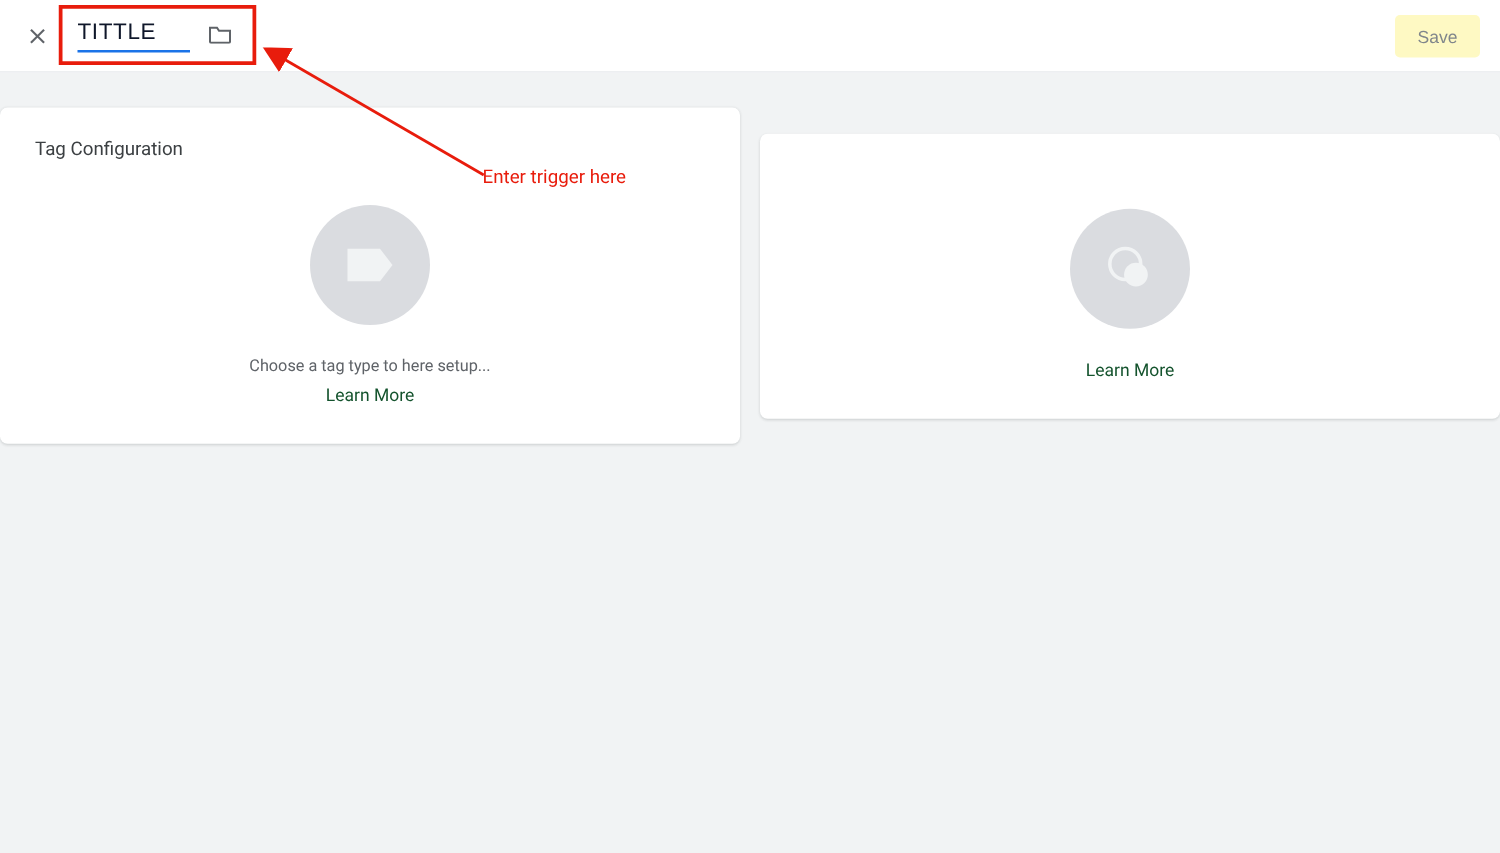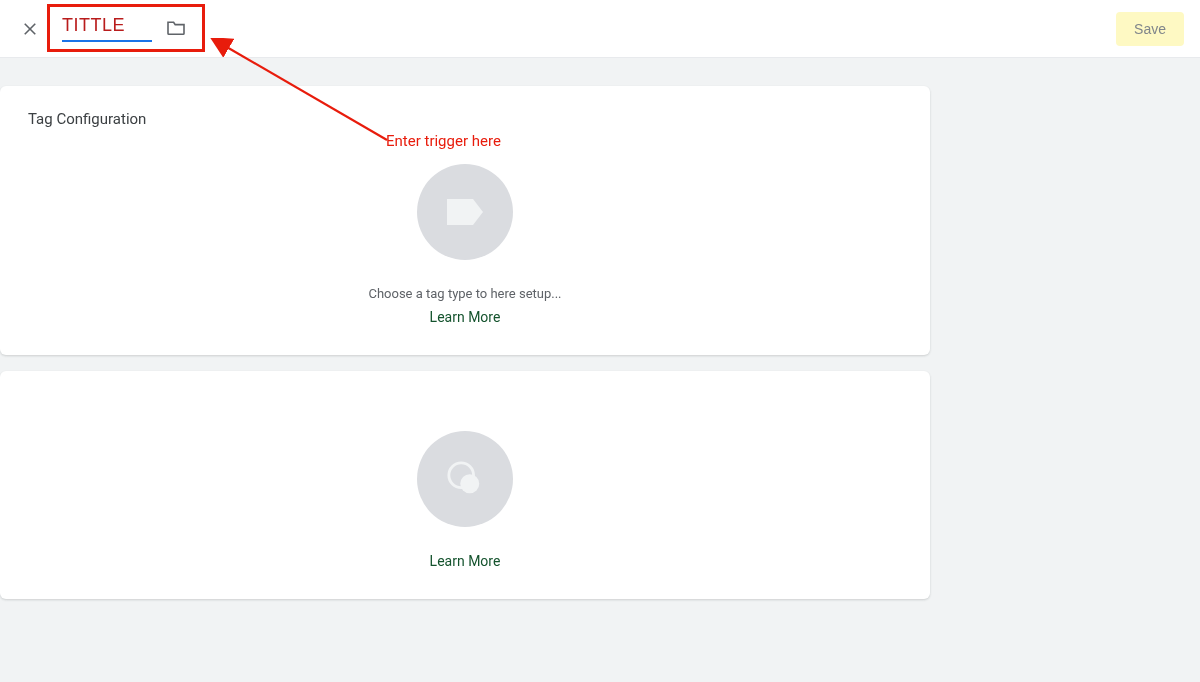--- a/index.html
+++ b/index.html
@@ -33,21 +33,21 @@
   .title-wrap {
     display: flex;
     align-items: center;
     gap: 14px;
     position: relative;
   }
   .title-input {
     border: none;
     outline: none;
     font-size: 18px;
-    color: #b91c1c;
+    color: #0f172a;
     letter-spacing: 0.5px;
     width: 90px;
     padding-bottom: 4px;
     border-bottom: 2px solid #1a73e8;
     background: transparent;
   }
   .folder-icon {
     color: #5f6368;
     cursor: pointer;
   }
@@ -57,21 +57,22 @@
     color: #80868b;
     border: none;
     border-radius: 4px;
     padding: 9px 18px;
     font-size: 14px;
     cursor: pointer;
   }
   .content {
     padding: 28px 0 0 0;
     display: flex;
-    flex-direction: column;
+    flex-direction: row;
+    align-items: center;
     gap: 16px;
   }
   .card {
     background: #fff;
     width: 930px;
     border-radius: 6px;
     box-shadow: 0 1px 2px rgba(60,64,67,0.12), 0 1px 3px rgba(60,64,67,0.08);
     padding: 24px 28px 30px 28px;
     position: relative;
   }

